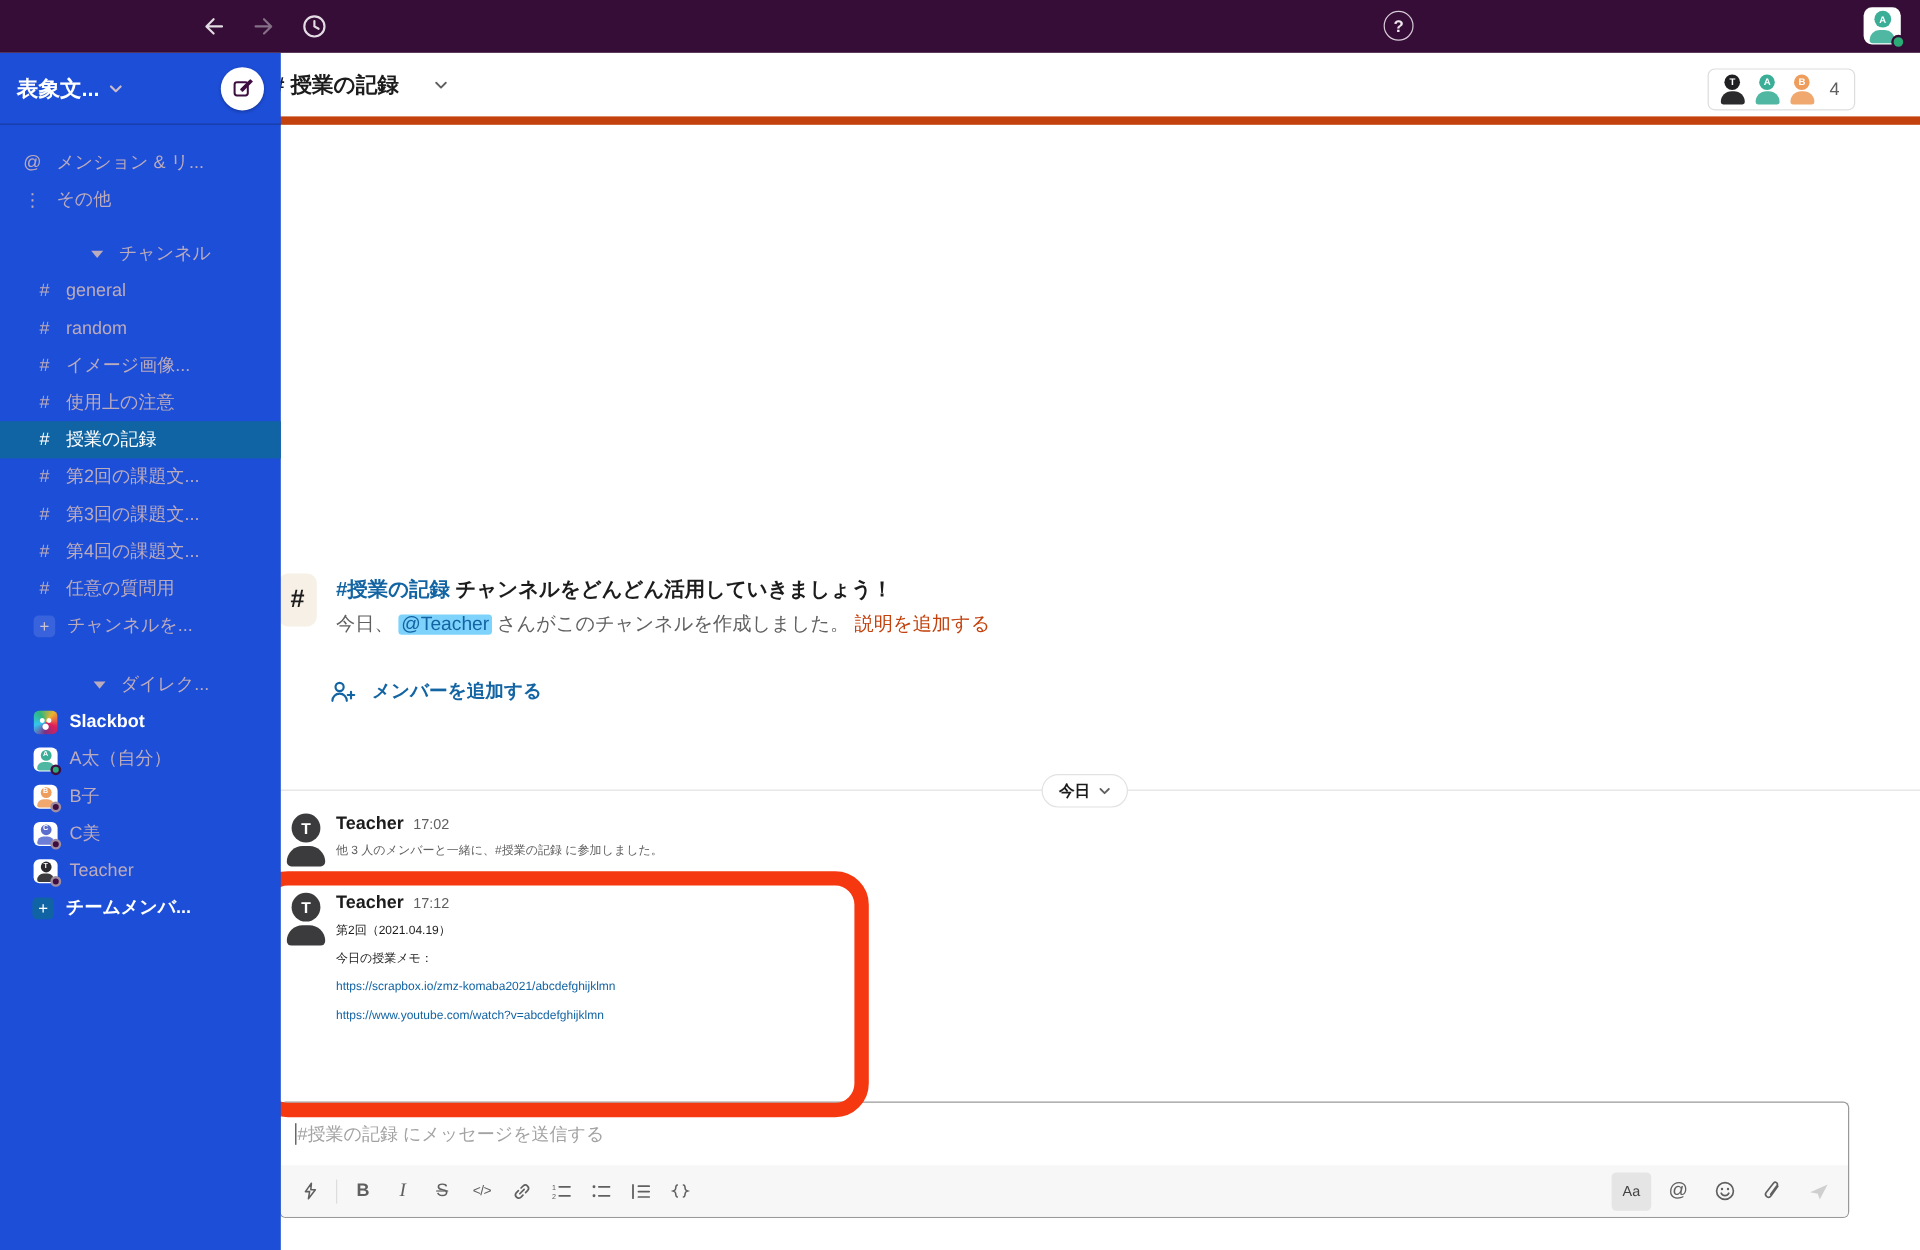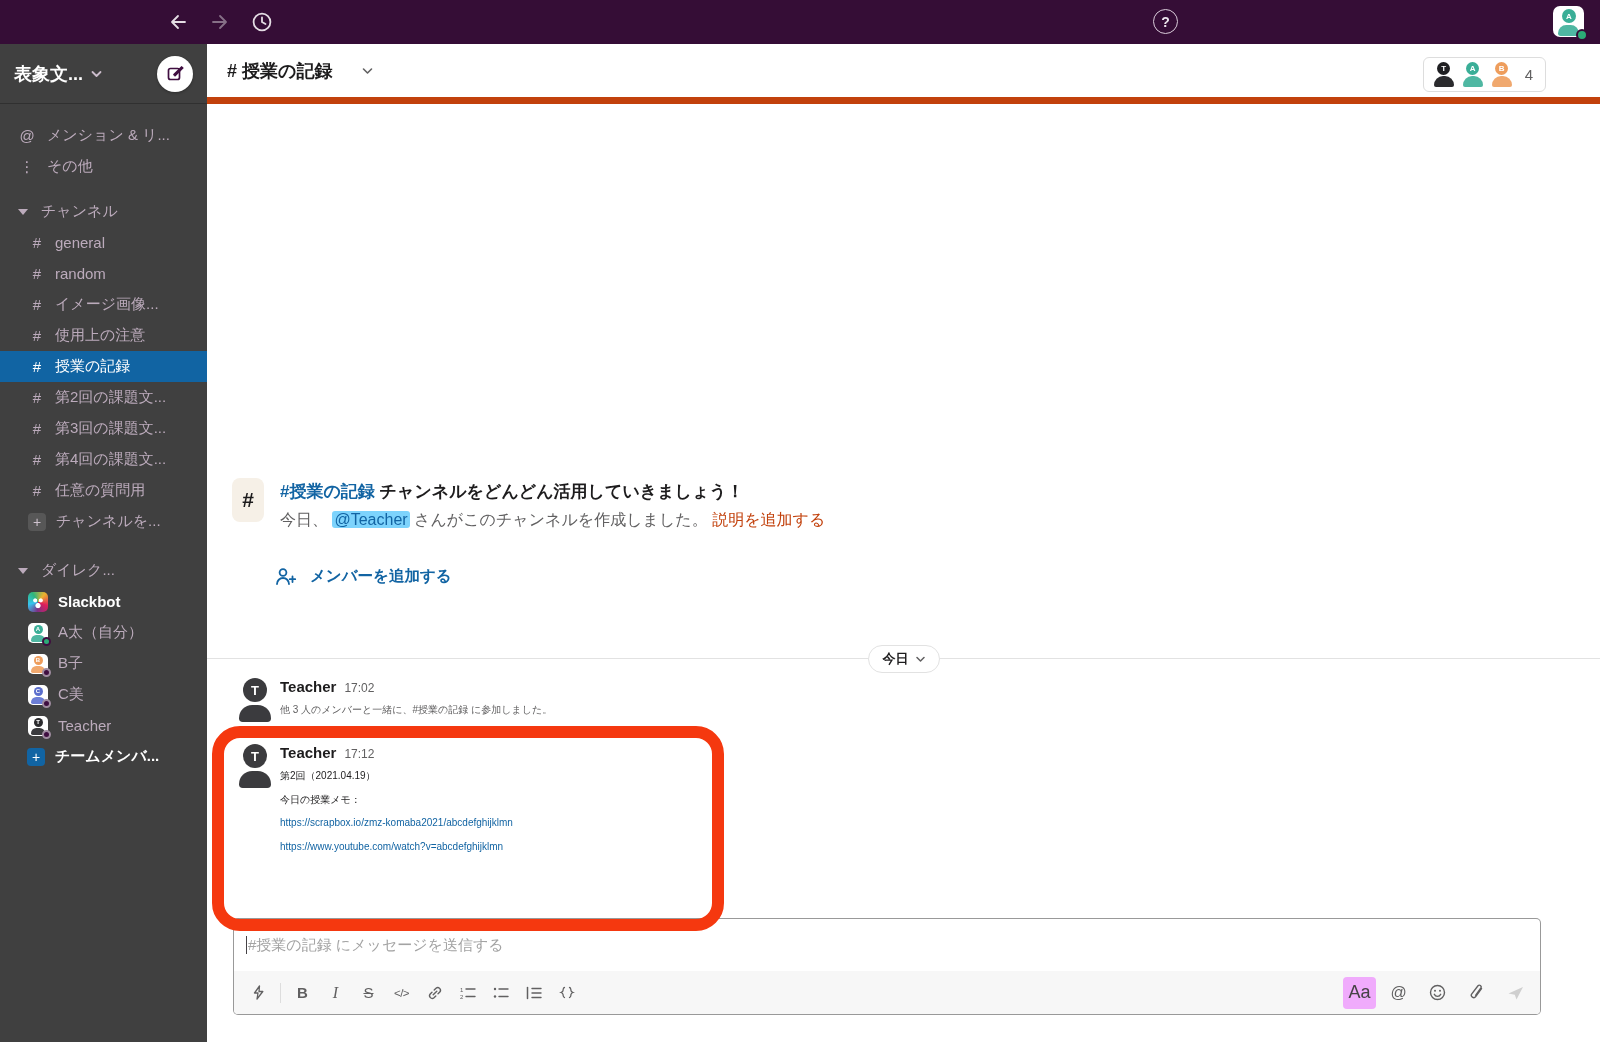--- a/index.html
+++ b/index.html
@@ -17,29 +17,29 @@
     color:#E9E3E9; font-size:13.5px; gap:8px; }
   .helpico { position:absolute; left:1153px; top:9px; width:25px; height:25px; border:1.8px solid #D9CBD9; border-radius:50%;
     color:#EDE6ED; font-size:14px; font-weight:700; display:flex; align-items:center; justify-content:center; }
   .tb-avatar { position:absolute; right:16px; top:6px; width:31px; height:31px; background:#fff; border-radius:7px; }
   .tb-avatar .head { position:absolute; left:9px; top:3px; width:14px; height:14px; border-radius:50%; background:#3AAE97;
     color:#fff; font-size:8px; font-weight:700; display:flex; align-items:center; justify-content:center; }
   .tb-avatar .bod { position:absolute; left:5px; top:19px; width:21px; height:11px; border-radius:9px 9px 3px 3px; background:#4FB7A2; }
   .tb-presence { position:absolute; right:-4px; bottom:-4px; width:12px; height:12px; border-radius:50%; background:#2BAC76; border:2.5px solid #350D36; }
 
   
-  .sidebar { position:absolute; left:0; top:44px; width:207px; bottom:0; background:#404040; color:#BCABBC; z-index:30; }
+  .sidebar { position:absolute; left:0; top:44px; width:234px; bottom:0; background:#1d4ed8; color:#BCABBC; z-index:30; }
   .ws-head { height:60px; display:flex; align-items:center; padding:0 14px; border-bottom:1px solid rgba(0,0,0,0.25); }
   .ws-name { color:#fff; font-weight:800; font-size:18px; }
   .ws-chev { margin-left:8px; color:#CBBCCB; display:flex; }
   .compose-btn { margin-left:auto; width:36px; height:36px; background:#fff; border-radius:50%; display:flex; align-items:center; justify-content:center; color:#3F0E40; box-shadow:0 1px 3px rgba(0,0,0,.3); }
   .slist { padding-top:16px; font-size:15px; }
   .srow { display:flex; align-items:center; height:31px; padding-left:16px; cursor:pointer; }
   .srow .sicon { width:22px; margin-right:9px; text-align:center; font-size:15px; flex:none; display:flex; justify-content:center; }
-  .sec-head { display:flex; align-items:center; height:31px; padding-left:18px; }
+  .sec-head { display:flex; align-items:center; height:31px; padding-left:18px;justify-content:center; }
   .tri { width:0; height:0; border-left:5px solid transparent; border-right:5px solid transparent; border-top:6px solid #BCABBC; margin-right:13px; }
   .chan { padding-left:29px; }
   .chan .sicon { width:16px; margin-right:10px; font-size:15px; }
   .chan.sel { background:#1164A3; color:#fff; }
   .gap14 { height:14px; } .gap18 { height:18px; }
   .plusbox { width:18px; height:18px; border-radius:4px; background:rgba(255,255,255,0.12); color:#CFC3CF; font-size:14px;
     display:flex; align-items:center; justify-content:center; margin-right:10px; margin-left:-1px; }
   .plusbox.blue { background:#1164A3; color:#fff; }
   .bold-white { color:#fff; font-weight:700; }
   .dmrow { padding-left:28px; }
@@ -111,21 +111,21 @@
   
   .composer { position:absolute; left:26px; top:814px; width:1308px; height:97px; border:1px solid rgba(29,28,29,0.45);
     border-radius:5px; background:#fff; }
   .cmp-input { height:52px; display:flex; align-items:center; padding:0 12px; font-size:15px; color:#A3A3A3; }
   .cursorbar { width:1px; height:18px; background:#454245; margin-right:1px; }
   .cmp-toolbar { height:43px; background:#F7F7F7; border-radius:0 0 4px 4px; display:flex; align-items:center; padding:0 8px; }
   .ticon { width:33px; height:32px; display:flex; align-items:center; justify-content:center; color:#616061; cursor:pointer; flex:none; }
   .tsep { width:1px; height:20px; background:#DDDDDD; margin:0 5px; }
   .t-b { font-weight:800; font-size:15px; } .t-i { font-style:italic; font-family:"Liberation Serif",serif; font-size:16px; }
   .t-s { text-decoration:line-through; font-size:15px; } .t-code { font-size:11.5px; letter-spacing:-0.5px; }
-  .t-aa { background:#f0abfc; border-radius:4px; font-size:18px; color:#454245; }
+  .t-aa { background:#e5e5e5; border-radius:4px; font-size:12px; color:#454245; }
   .t-at { font-size:16px; }
   .tb-right { margin-left:auto; display:flex; align-items:center; gap:6px; }
   svg { display:block; }
 </style>
 </head>
 <body>
 
 <div class="topbar">
   <div class="nav-ico nav-back">
     <svg width="18" height="16" viewBox="0 0 18 16">

